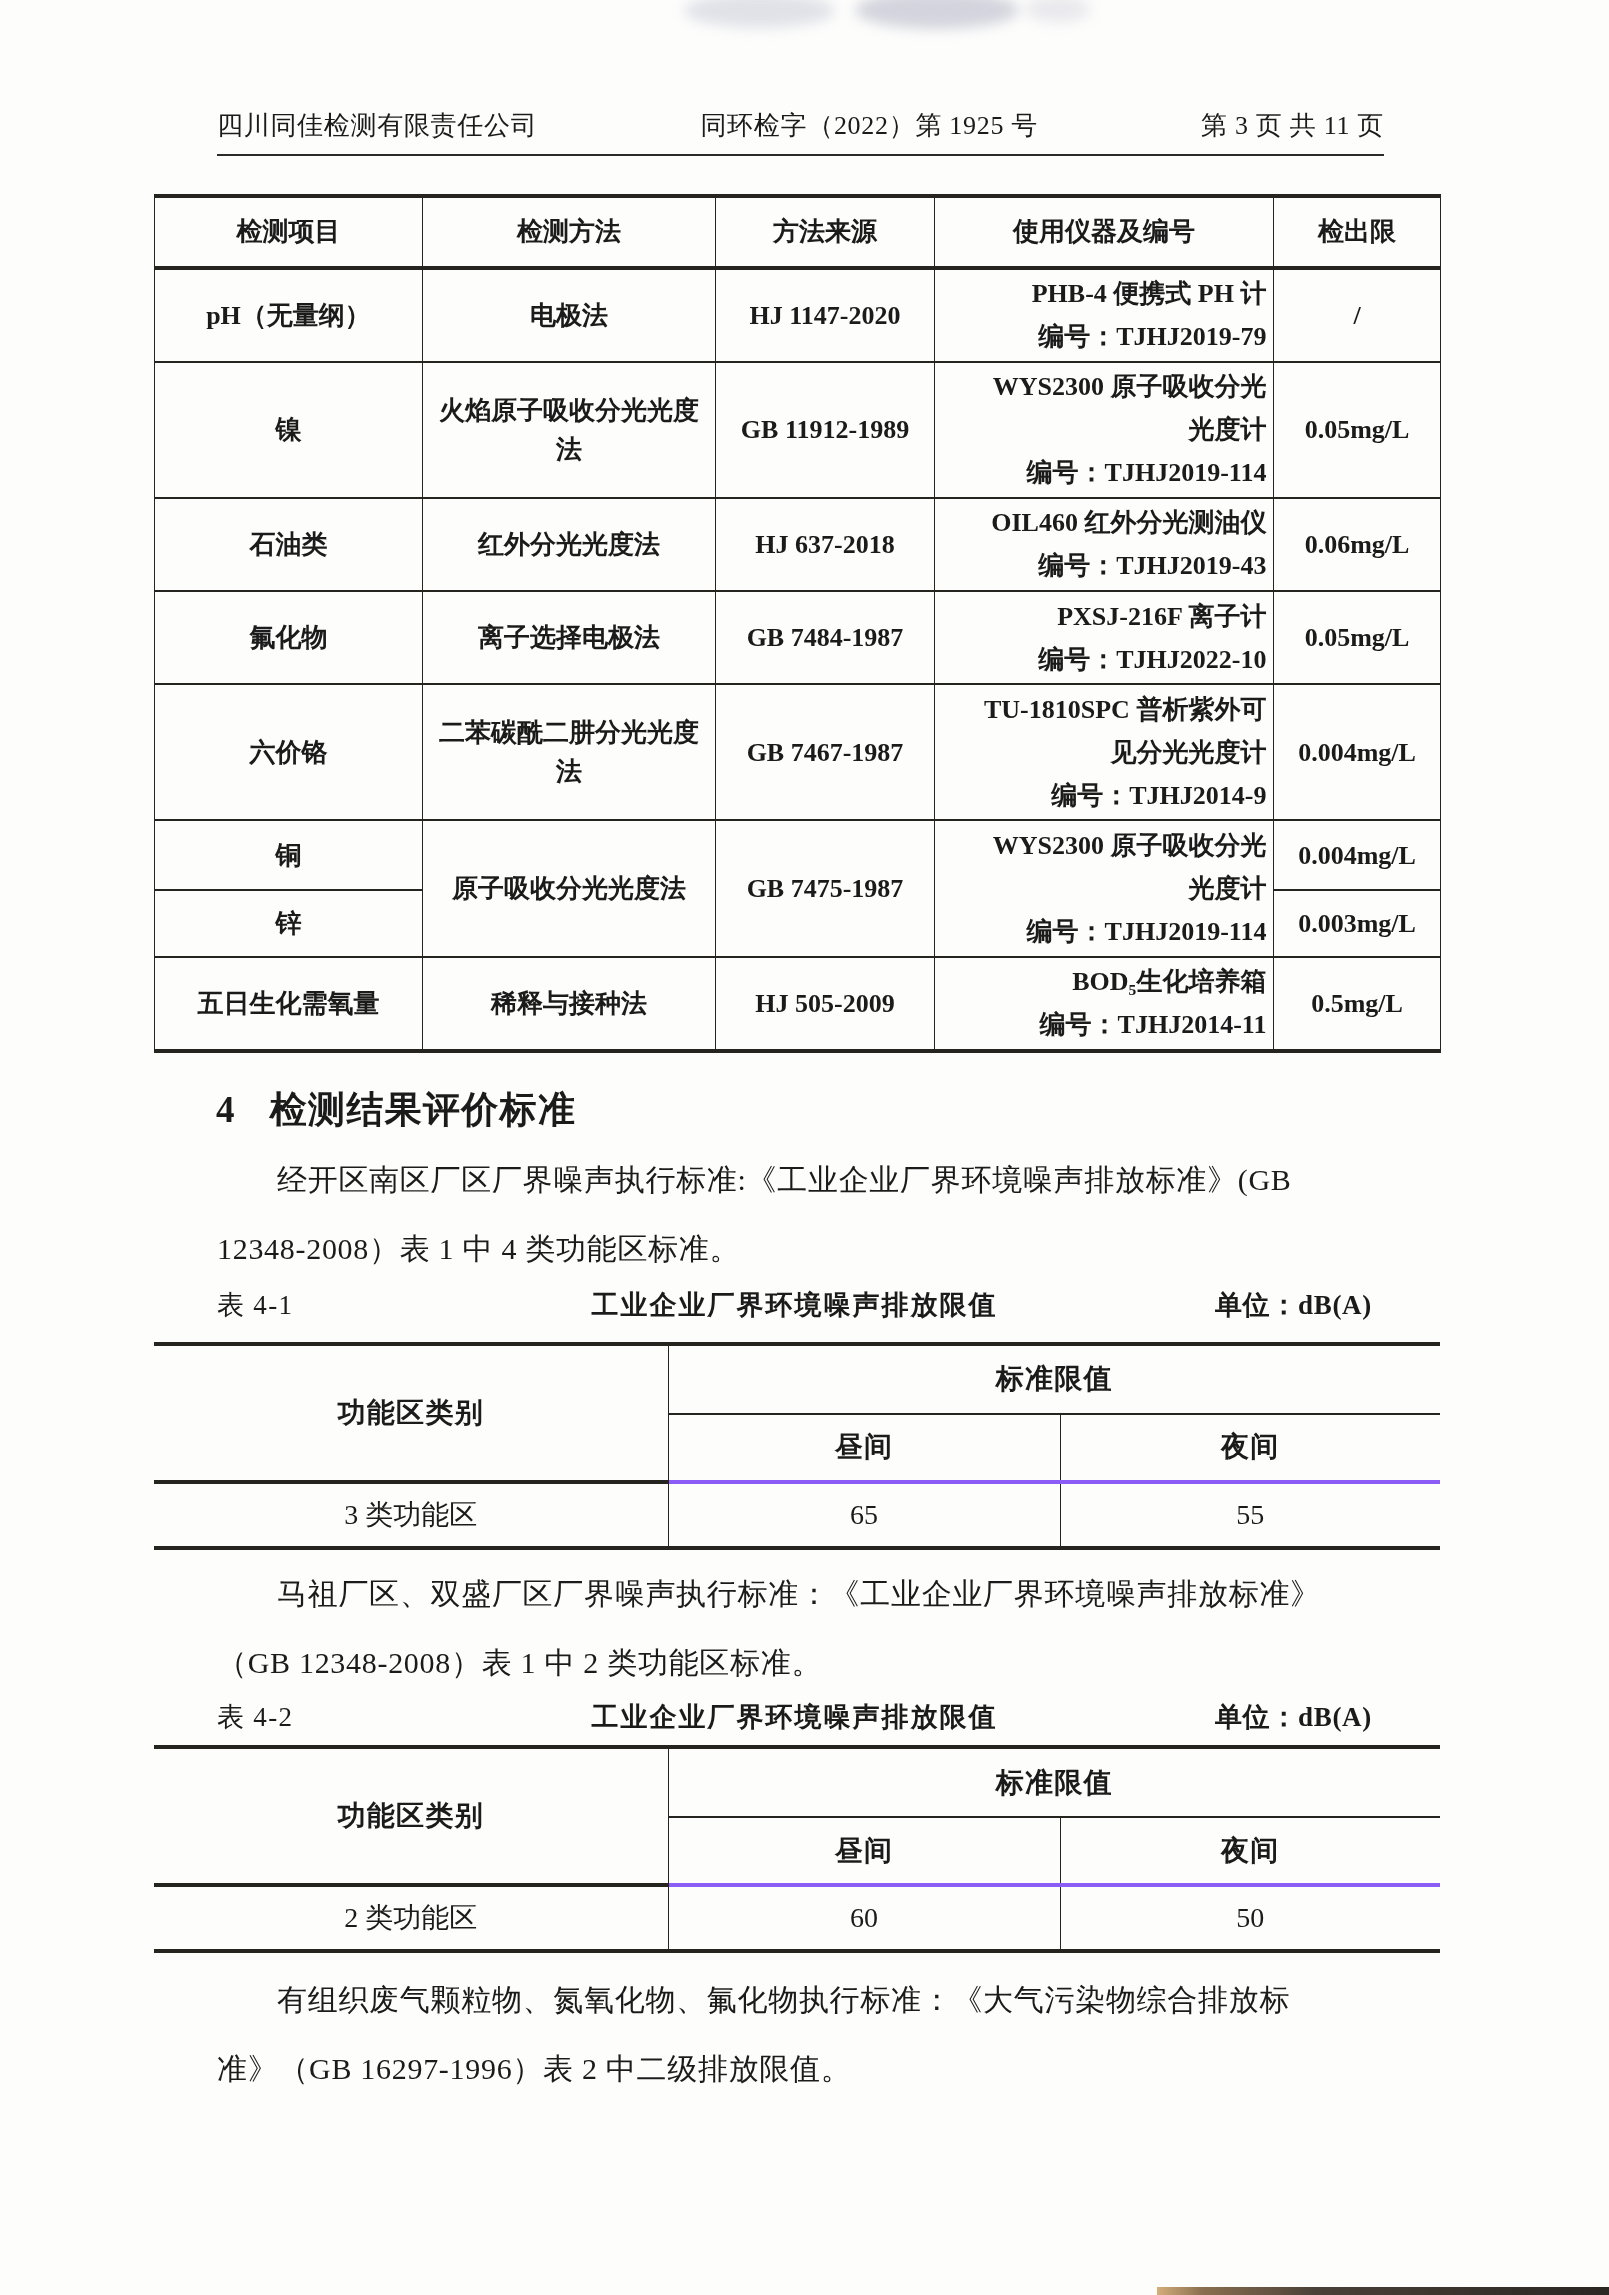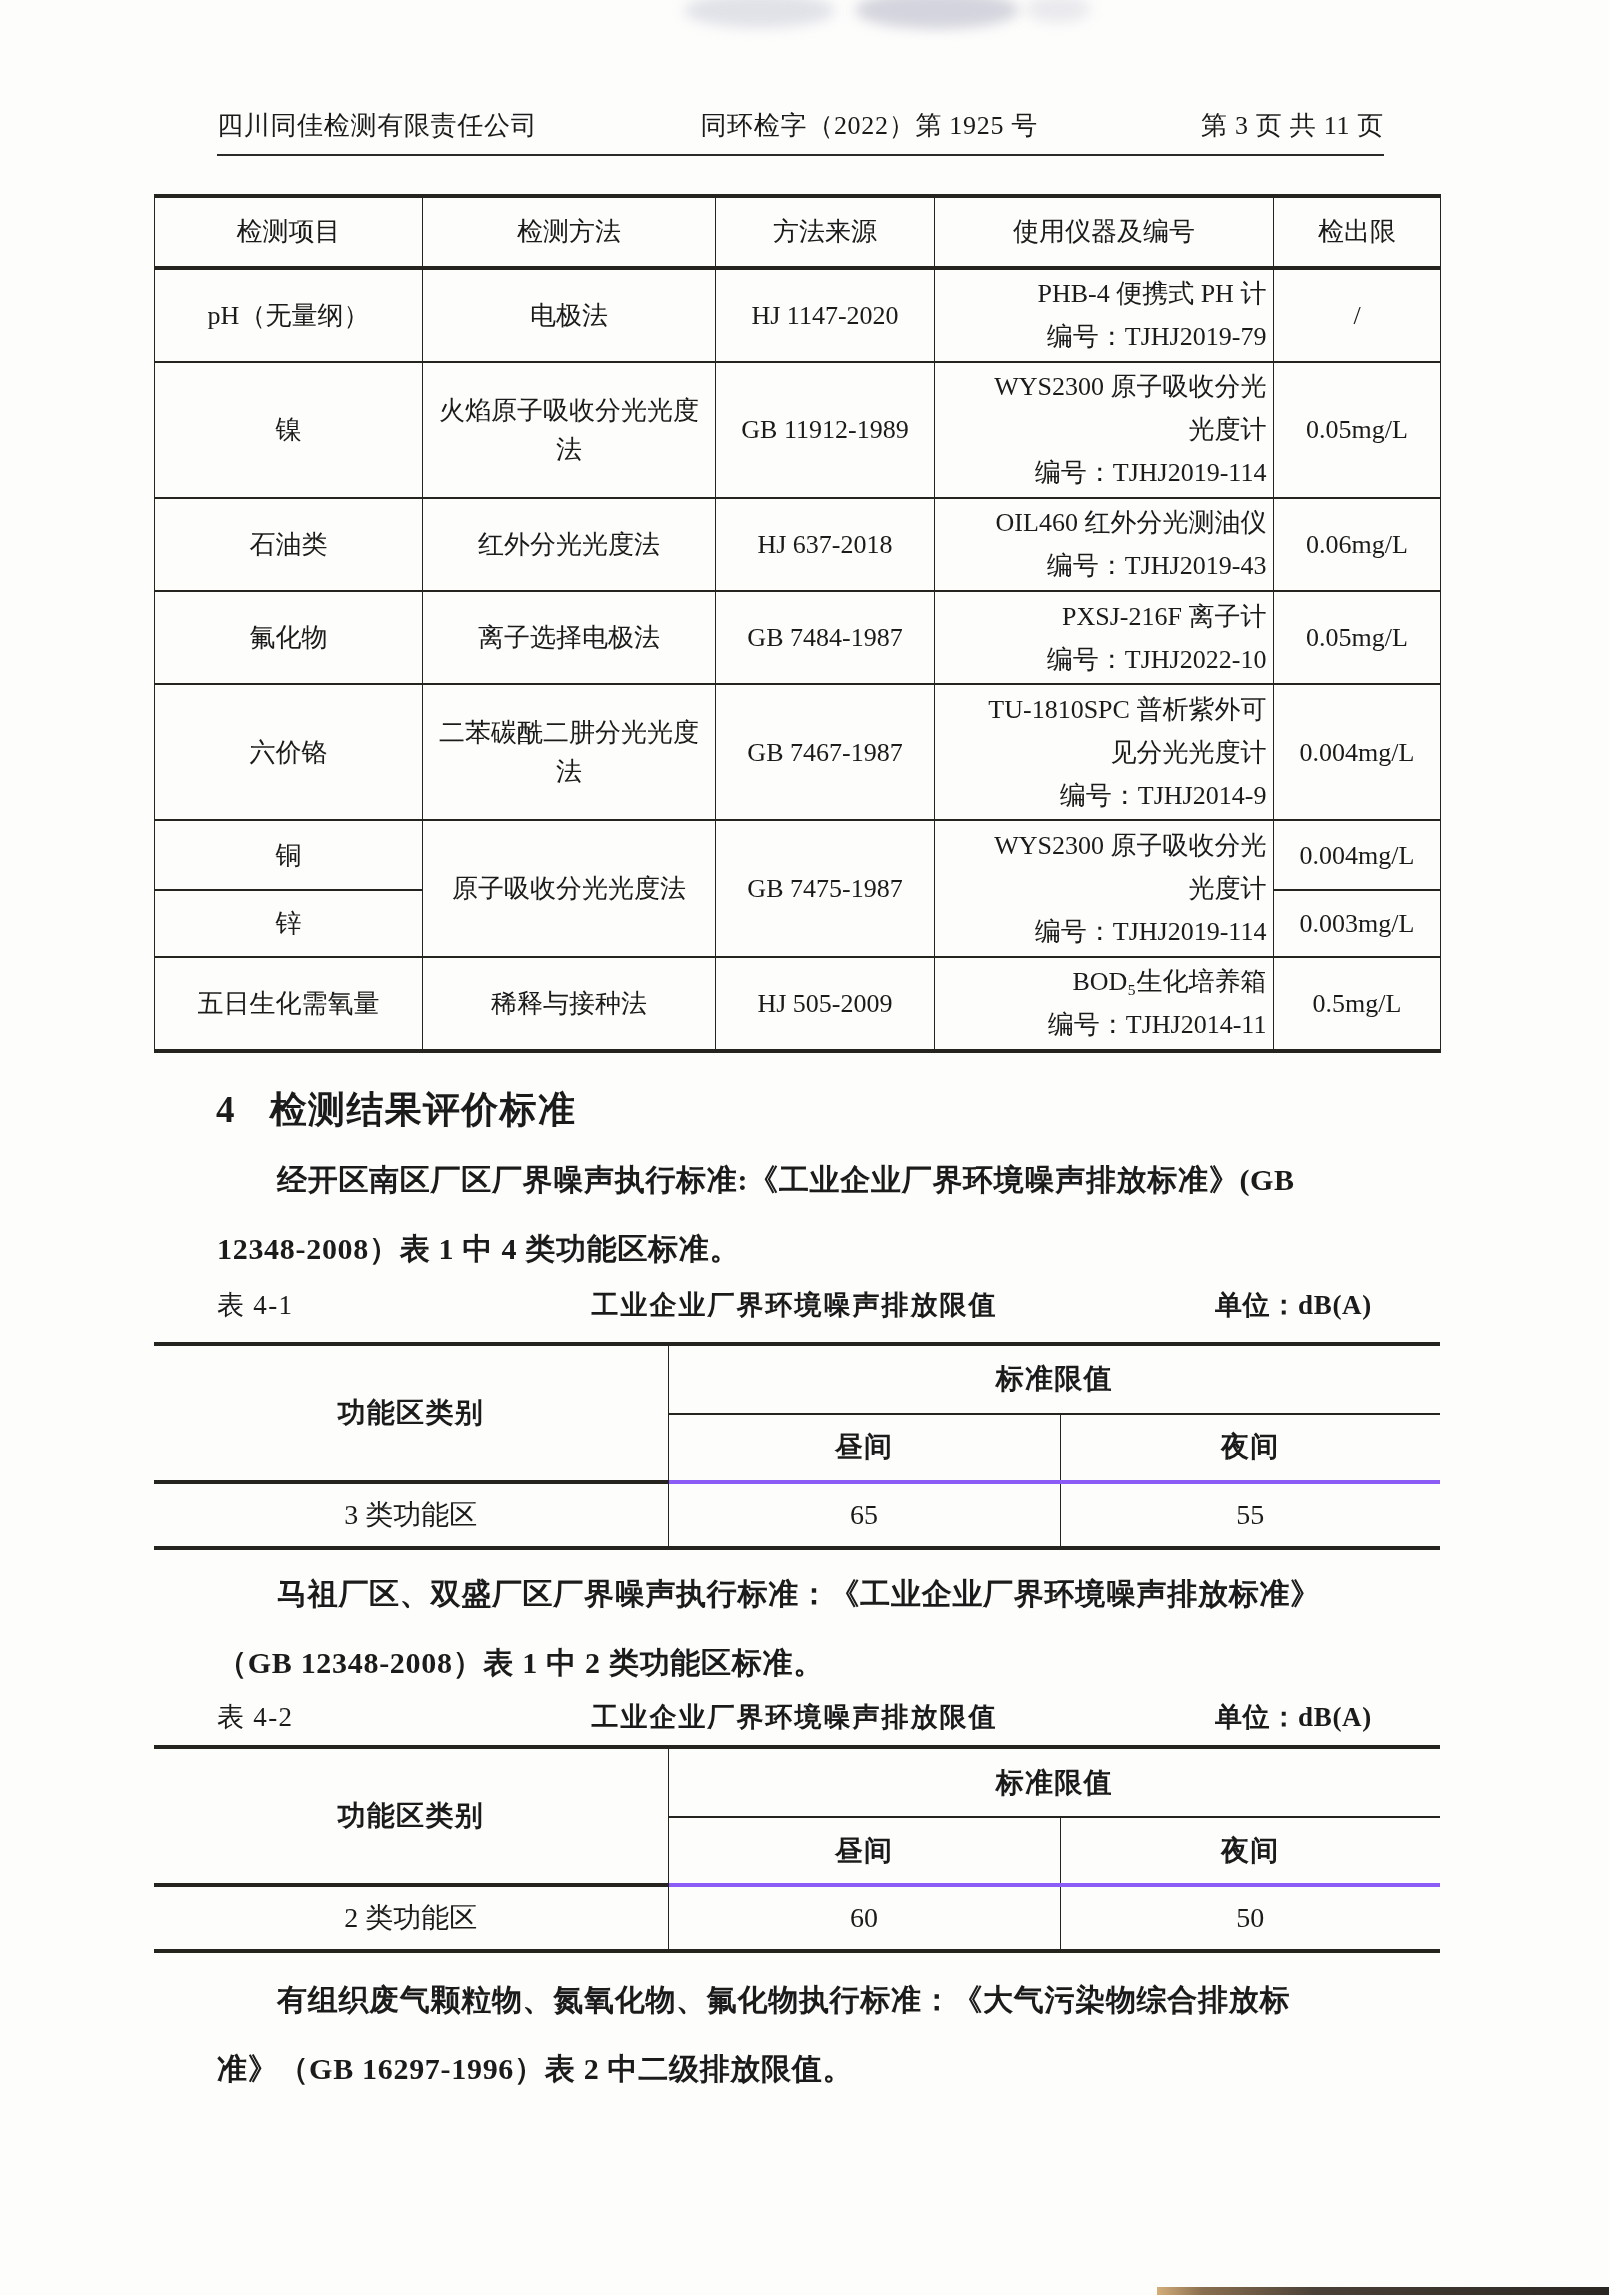--- a/index.html
+++ b/index.html
@@ -32,33 +32,33 @@
     font-size:26px; letter-spacing:0.7px; white-space:nowrap;
   }
   .doc-header .docnum { text-align:center; flex:1; }
   .doc-header .pageinfo { text-align:right; }
 
   
   table { border-collapse:collapse; table-layout:fixed; }
   .mtable { width:1286px; margin-top:38px; font-size:26px; text-align:center;
             border:1.3px solid #26241f; border-top:4px solid #26241f; border-bottom:4px solid #26241f; }
   .mtable th, .mtable td { border:1.3px solid #26241f; border-top-width:2px; border-bottom-width:2px;
-                           font-weight:normal; line-height:39px; padding:2.6px 6.6px; }
+                           font-weight:bold; line-height:39px; padding:2.6px 6.6px; }
   .mtable tr.head { height:72px; }
   .mtable tr.head th { border-bottom-width:4px; }
   .mtable .inst { text-align:right; padding-left:12px; line-height:43px; }
   .r1{height:87px} .r2{height:131px} .r3{height:84px} .r4{height:89px}
   .r5{height:135px} .r6{height:67px} .r7{height:64px} .r8{height:84px}
 
   
   .section-h { margin:32px 0 0 62px; font-size:37px; font-weight:bold; letter-spacing:1.3px; }
   .section-h .num { margin-right:34px; }
 
   
-  .para { margin-left:63px; width:1177px; font-size:30px; letter-spacing:0.7px;font-weight:bold; }
+  .para { margin-left:63px; width:1177px; font-size:30px; letter-spacing:0.7px; }
   .para .line { height:69px; line-height:69px; white-space:nowrap; }
   .para .indent { text-indent:60px; }
   .p1 { margin-top:10.5px; } .p2 { margin-top:9.2px; } .p3 { margin-top:12px; }
 
   
   .caption { width:1286px; display:grid; grid-template-columns:1fr auto 1fr;
              padding:0 68px 0 63px; font-size:27px; height:39px; line-height:39px; align-items:center; }
   .cap1 { margin-top:2.6px; } .cap2 { margin-top:1.3px; }
   .caption .cap-label { justify-self:start; letter-spacing:1.3px; }
   .caption .cap-title { font-weight:bold; letter-spacing:2px; }

